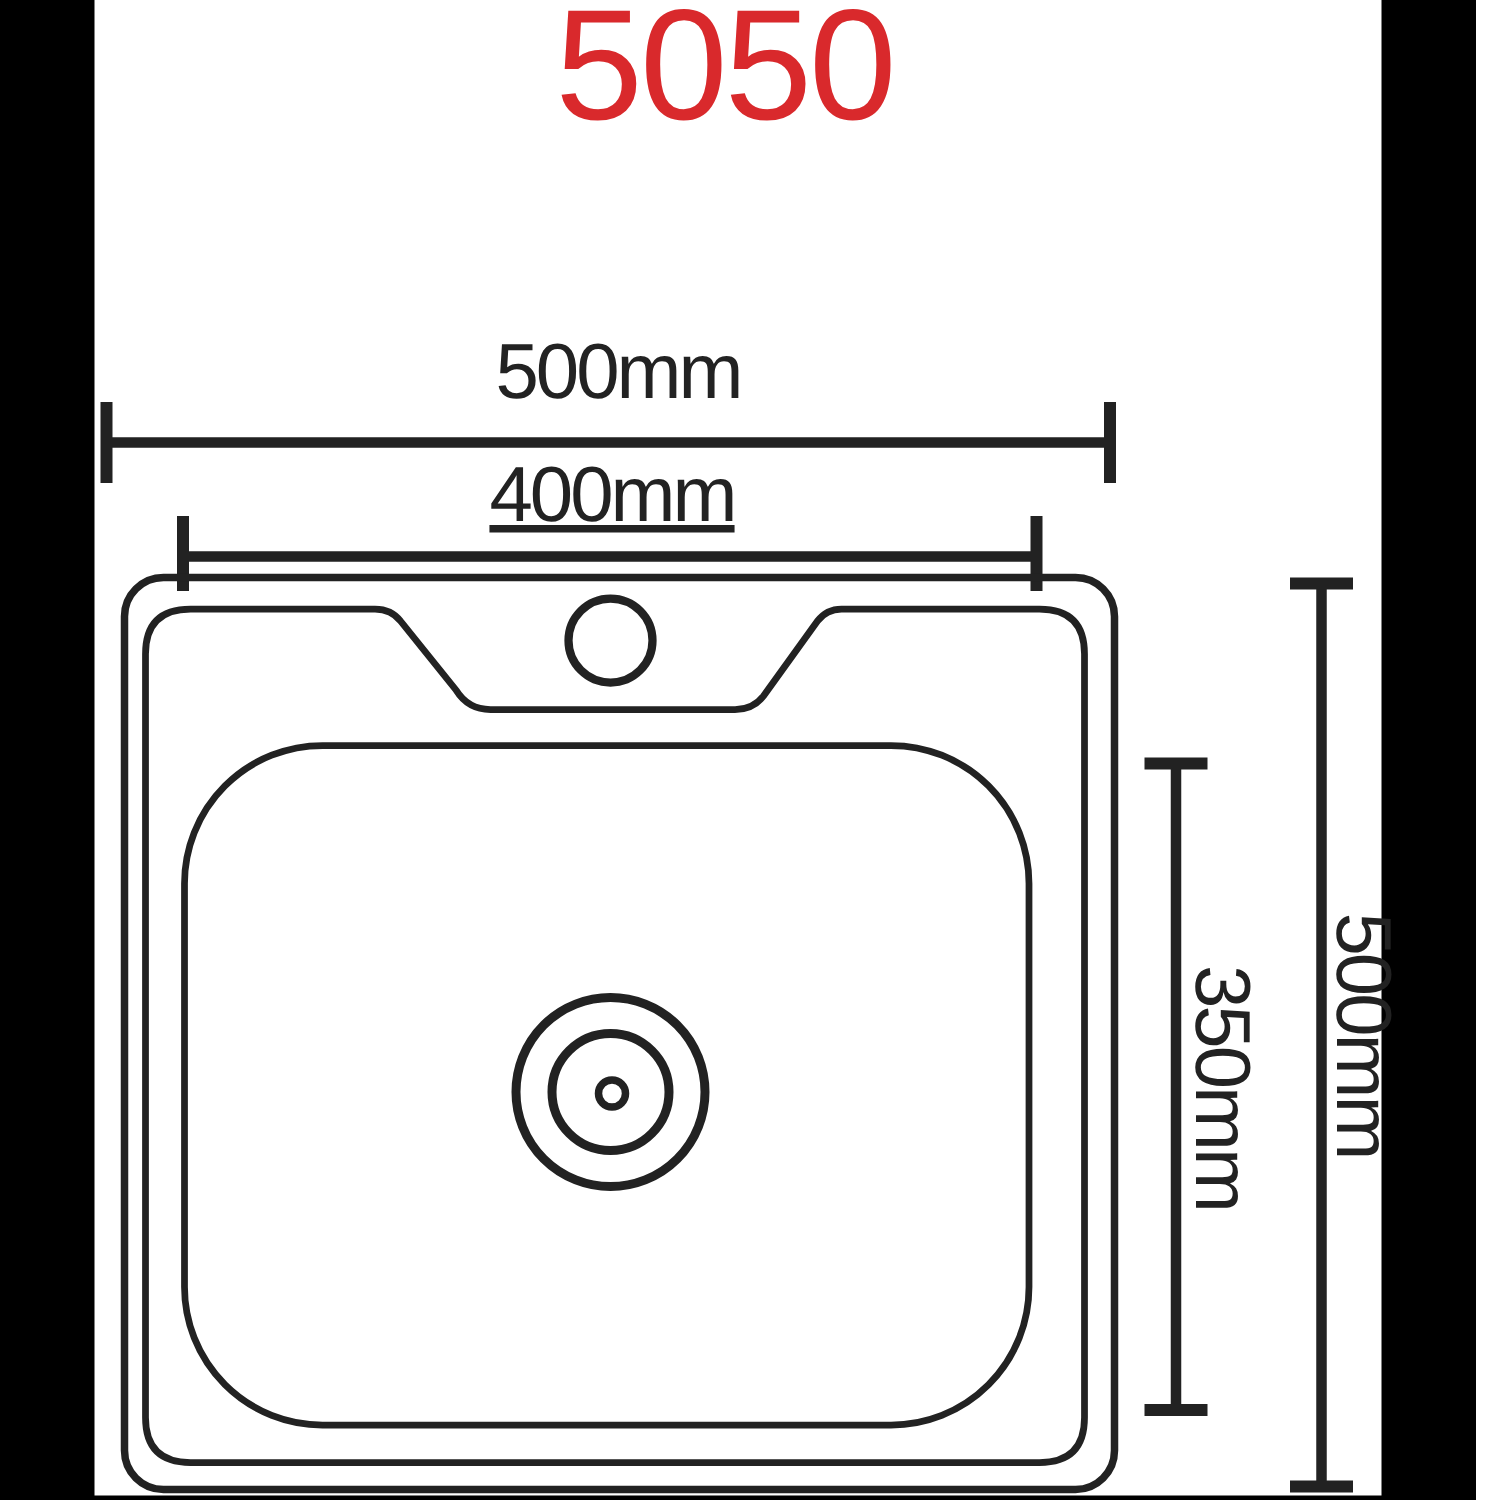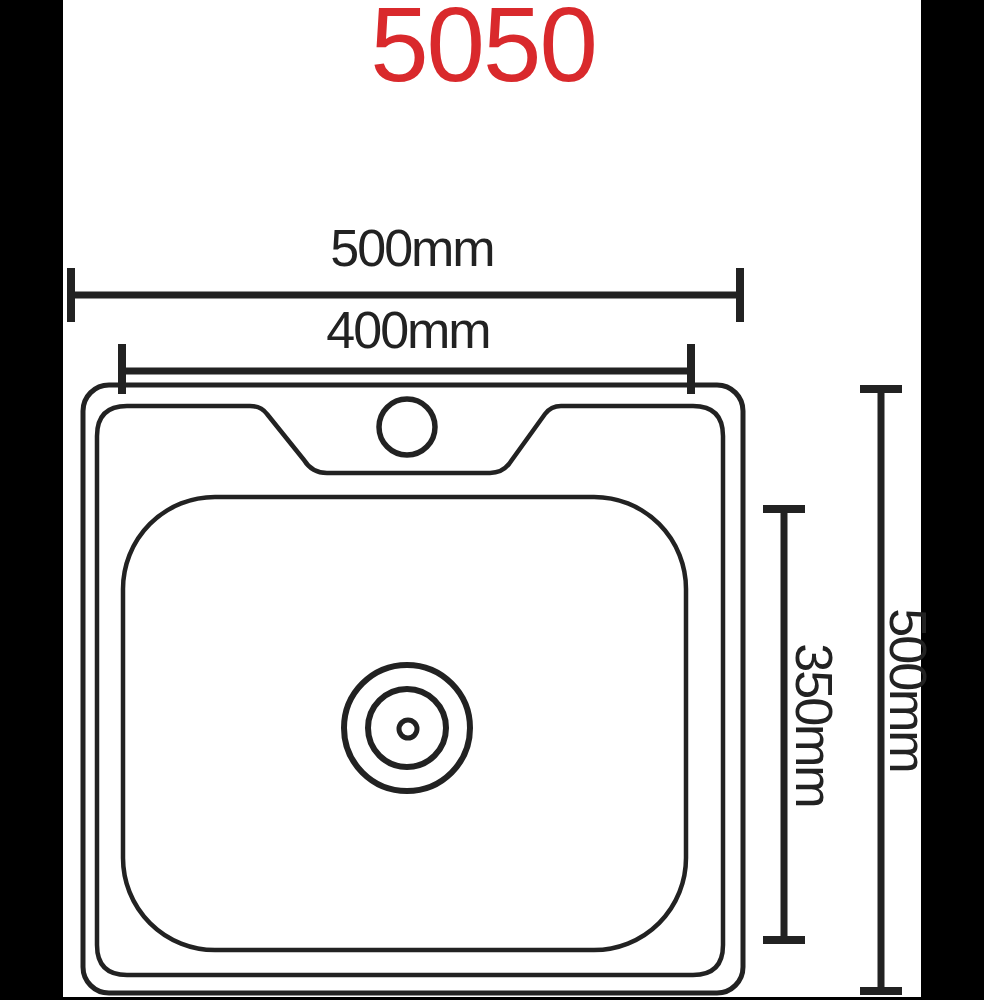--- a/index.html
+++ b/index.html
@@ -41,21 +41,21 @@
     font-size: 52px;
     font-weight: 400;
     letter-spacing: -2px;
     white-space: nowrap;
     transform: translate(-50%, -50%);
   }
   .dim-label.v {
     transform: translate(-50%, -50%) rotate(90deg);
   }
   #dim-top-width    { left: 412px; top: 248px; }
-  #dim-inner-width  { left: 408px; top: 330px; }
+  #dim-inner-width  { left: 408px; top: 330px; text-decoration: underline; }
   #dim-bowl-depth   { left: 814px; top: 725px; }
   #dim-outer-depth  { left: 908px; top: 690px; }
 
   svg.drawing {
     position: absolute;
     left: 0;
     top: 0;
   }
   svg .ln {
     fill: none;

